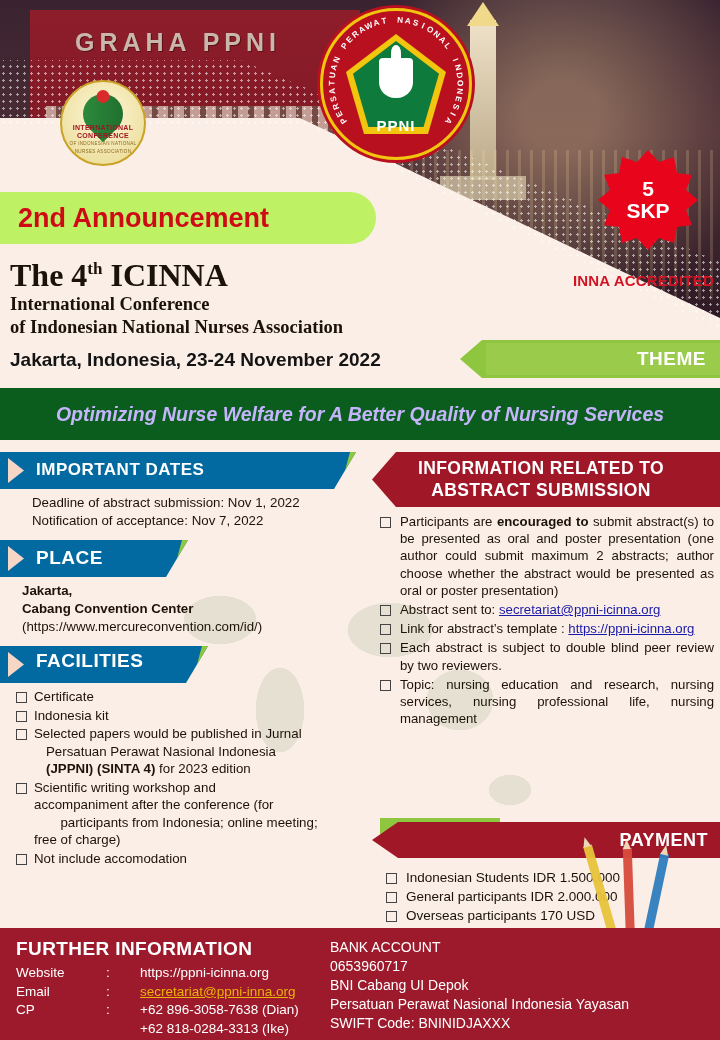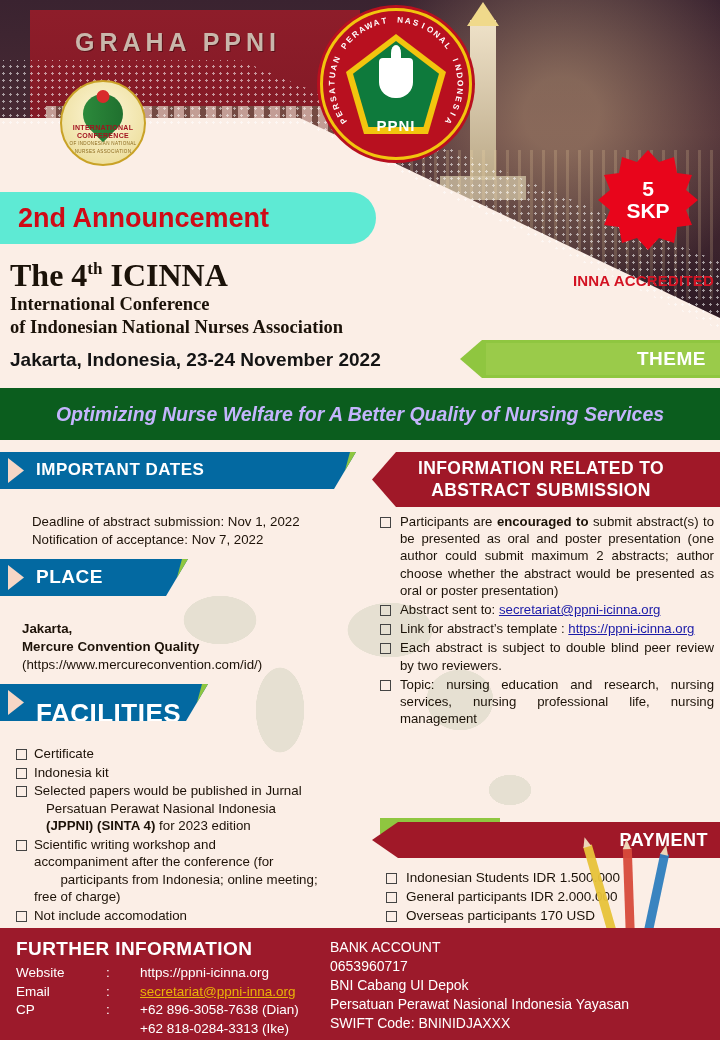--- a/index.html
+++ b/index.html
@@ -75,21 +75,21 @@
   
   .skp{position:absolute;right:22px;top:150px;width:100px;height:100px;
     background:#e8051b;color:#fff;display:flex;flex-direction:column;align-items:center;justify-content:center;
     font-weight:bold;line-height:1.05;font-size:21px;text-align:center;
     clip-path:polygon(50% 0%,61% 12%,76% 7%,79% 23%,94% 25%,88% 40%,100% 50%,88% 60%,94% 75%,79% 77%,76% 93%,61% 88%,50% 100%,39% 88%,24% 93%,21% 77%,6% 75%,12% 60%,0% 50%,12% 40%,6% 25%,21% 23%,24% 7%,39% 12%);}
   .inna-acc{position:absolute;right:0px;top:272px;width:180px;text-align:right;padding-right:6px;
     color:#d31323;font-weight:bold;font-size:15px;letter-spacing:.2px;}
 
   
   .announce{position:absolute;left:0;top:192px;height:52px;min-width:330px;
-    background:#5eead4;border-radius:0 26px 26px 0;display:flex;align-items:center;padding:0 28px 0 18px;}
+    background:#bef264;border-radius:0 26px 26px 0;display:flex;align-items:center;padding:0 28px 0 18px;}
   .announce span{color:#cf0a16;font-weight:bold;font-size:27px;}
 
   
   .title{position:absolute;left:10px;top:252px;width:520px;color:#2b1a12;}
   .title .t1{font-family:"Liberation Serif", serif;font-weight:bold;font-size:32px;line-height:34px;color:#1b1209;}
   .title .t1 sup{font-size:17px;}
   .title .t2{font-family:"Liberation Serif", serif;font-weight:bold;font-size:18.5px;line-height:21px;color:#1b1209;margin-top:2px;}
   .title .t3{font-weight:bold;font-size:19px;margin-top:11px;color:#141414;}
 
   
@@ -105,21 +105,21 @@
   
   .left-col{position:absolute;left:0;top:452px;width:356px;}
   .sec-left{position:relative;margin-bottom:4px;}
   .sec-left .bar{position:relative;height:37px;background:#0369a1;
     clip-path:polygon(0 0,100% 0,calc(100% - 22px) 100%,0 100%);}
   .sec-left .bar .chev{position:absolute;left:8px;top:6px;width:16px;height:25px;background:#f6d7c6;
     clip-path:polygon(0 0,100% 50%,0 100%);}
   .sec-left .bar .txt{position:absolute;left:36px;top:8px;color:#fff;font-weight:bold;font-size:17px;letter-spacing:.5px;}
   .sec-left .bar .grn{position:absolute;right:-14px;top:0;width:30px;height:37px;background:#8fc640;
     clip-path:polygon(10px 0,100% 0,calc(100% - 12px) 100%,0 100%);}
-  .left-body{padding:24px 12px 4px 22px;font-size:13.3px;color:#1d1208;line-height:18px;}
+  .left-body{padding:5px 12px 4px 22px;font-size:13.3px;color:#1d1208;line-height:18px;}
   .left-body .indent{padding-left:10px;}
   .chk-list{list-style:none;margin:0;padding:0;}
   .chk-list li{position:relative;padding-left:18px;margin-bottom:1px;font-size:13.3px;line-height:17.5px;}
   .chk-list li:before{content:"";position:absolute;left:0;top:4px;width:9px;height:9px;border:1px solid #444;}
   .chk-list li .sub{display:block;padding-left:12px;}
 
   
   .right-col{position:absolute;left:372px;top:452px;width:348px;}
   .sec-right .bar{position:relative;background:#a01828;padding:5px 10px 6px 0;
     clip-path:polygon(24px 0,100% 0,100% 100%,24px 100%,0 50%);}
@@ -282,29 +282,29 @@
     </div>
 
     <div class="sec-left" style="margin-top:6px;">
       <div class="bar" style="width:188px;">
         <div class="chev"></div>
         <div class="txt" style="font-size:19px;top:7px;">PLACE</div>
         <div class="grn"></div>
       </div>
       <div class="left-body">
         <div class="bold" style="font-weight:bold;">Jakarta,</div>
-        <div class="bold" style="font-weight:bold;">Mercure Convention Quality</div>
+        <div class="bold" style="font-weight:bold;">Cabang Convention Center</div>
         <div>(https://www.mercureconvention.com/id/)</div>
       </div>
     </div>
 
     <div class="sec-left" style="margin-top:6px;">
       <div class="bar" style="width:208px;">
         <div class="chev"></div>
-        <div class="txt" style="font-size:26px;top:14px;">FACILITIES</div>
+        <div class="txt" style="font-size:19px;top:4px;">FACILITIES</div>
         <div class="grn"></div>
       </div>
       <div class="left-body" style="padding-left:16px;">
         <ul class="chk-list">
           <li><span>Certificate</span></li>
           <li><span>Indonesia kit</span></li>
           <li>
             <span>Selected papers would be published in Jurnal</span>
             <span class="sub">Persatuan Perawat Nasional Indonesia</span>
             <span class="sub"><b>(JPPNI) (SINTA 4)</b><span> for 2023 edition</span></span>

